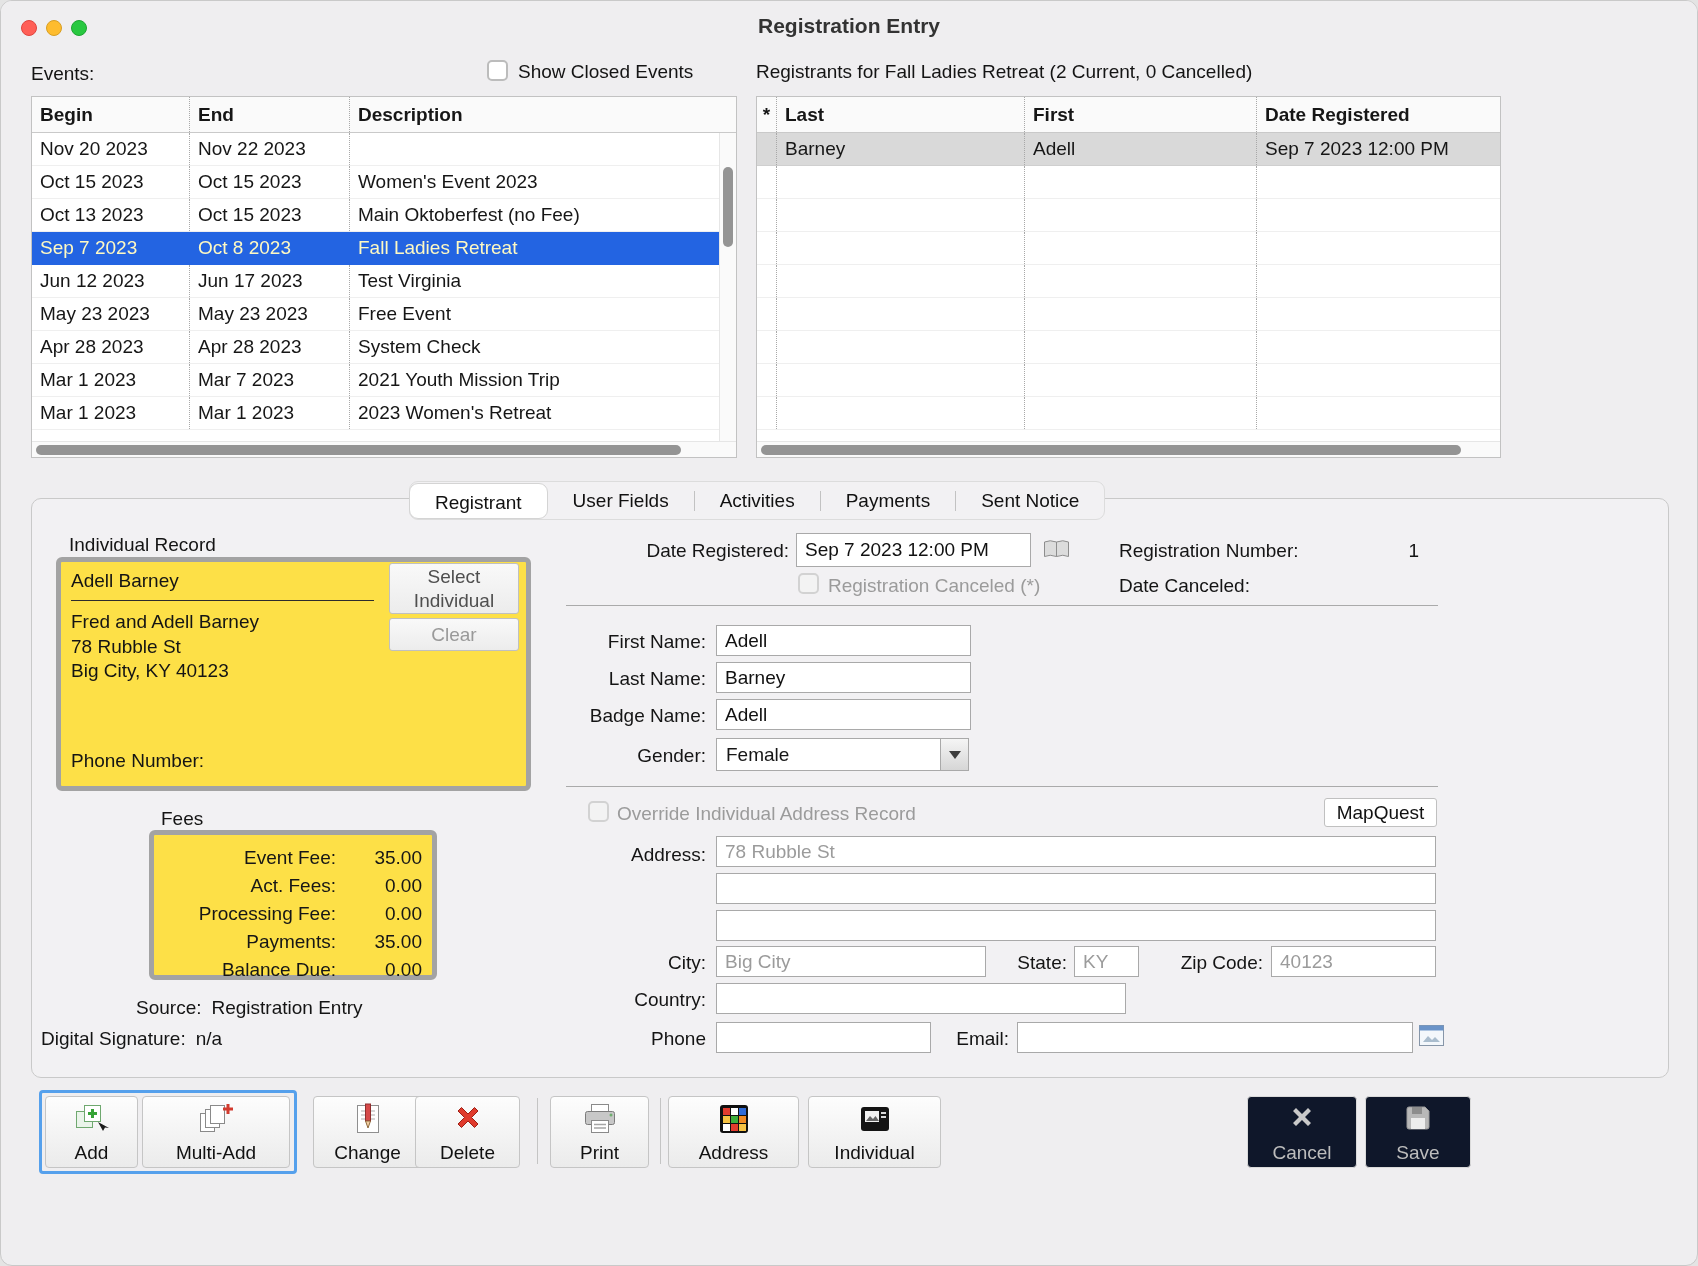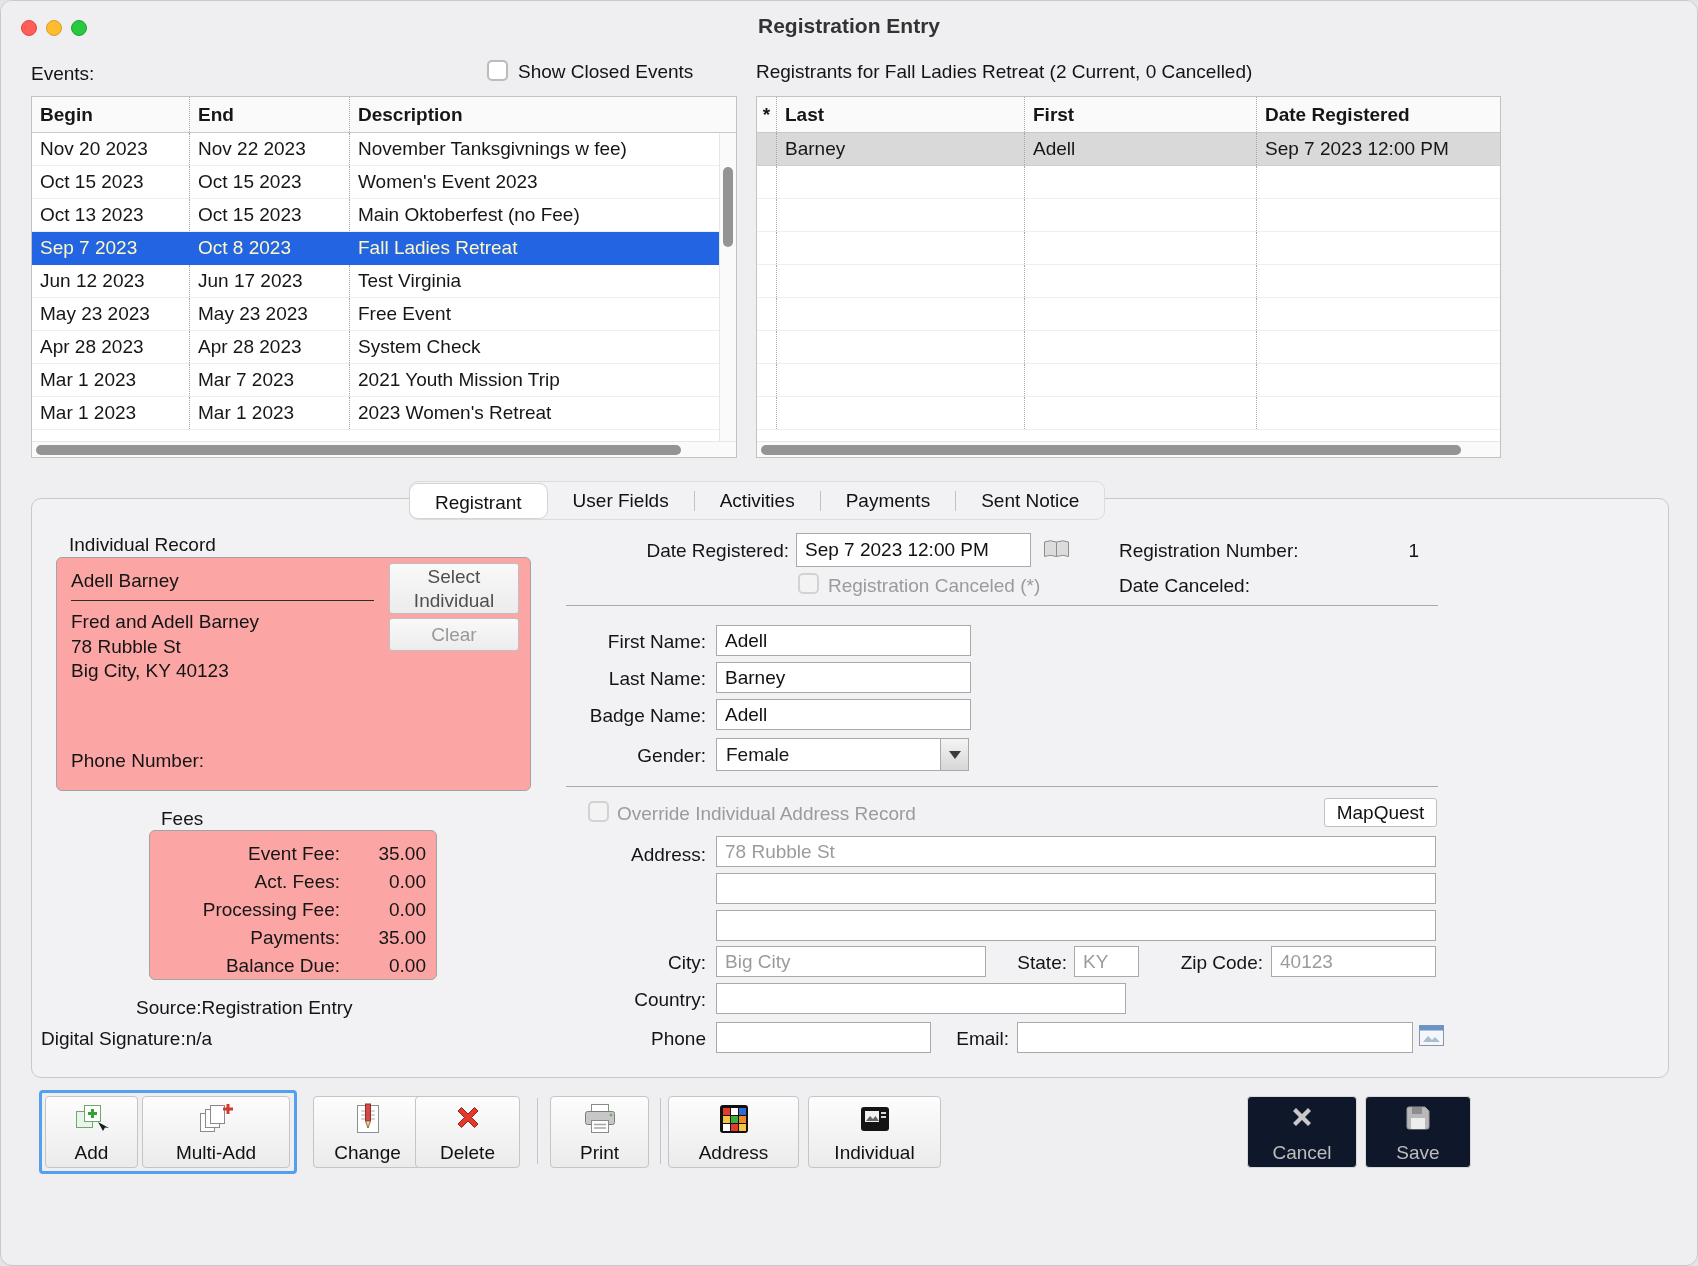--- a/index.html
+++ b/index.html
@@ -50,41 +50,41 @@
   .reg-hthumb{width:700px}
   
   .panel{position:absolute;left:30px;top:497px;width:1638px;height:580px;background:#f2f1f3;
          border:1px solid #c9c9c9;border-radius:10px}
   .tabbar{position:absolute;left:408px;top:480px;height:39px;display:flex;align-items:center;
           background:#f2f1f3;border:1px solid #dcdcdc;border-radius:9px;z-index:5}
   .tab{padding:0 25px;height:37px;line-height:37px;color:#111;border-radius:9px}
   .tab.active{background:#fff;border:1px solid #d4d4d4;margin:-1px;height:36px}
   .tab-sep{width:1px;height:20px;background:#c2c2c2}
   
-  .white-box{position:absolute;background:#fca5a5;border:1px solid #a3a3a3;border-radius:6px}
+  .white-box{position:absolute;background:#fde047;border:5px solid #a3a3a3;border-radius:6px}
   .gbtn{position:absolute;background:linear-gradient(#f9f9f9,#ececec);border:1px solid #c0c0c0;border-radius:3px;
         display:flex;align-items:center;justify-content:center;text-align:center;color:#4f4f4f}
   
   .input{position:absolute;background:#fff;border:1px solid #a9a9a9;font-size:19px;padding:0 8px;
          font-family:"Liberation Sans",sans-serif;color:#111;height:31px}
   .input.gray{color:#9b9b9b}
   .hr{position:absolute;height:1px;background:#aaaaaa}
   .combo{position:absolute;left:715px;top:737px;width:253px;height:33px;background:#fff;border:1px solid #a9a9a9;
          display:flex;align-items:center}
   .combo-value{flex:1;padding-left:9px}
   .combo-btn{width:28px;height:100%;background:linear-gradient(#f5f5f5,#d6d6d6);border-left:1px solid #a9a9a9;
              display:flex;align-items:center;justify-content:center}
   .chev{width:0;height:0;border-left:6px solid transparent;border-right:6px solid transparent;border-top:8px solid #3c3c3c}
   .icon{position:absolute;line-height:0}
   
   .fee-rows{padding-top:9px}
   .fee-row{display:flex;height:28px;align-items:center;padding:0 10px}
   .fee-label{flex:1;text-align:right;padding-right:12px}
   .fee-value{width:74px;text-align:right}
-  .pair{position:absolute;display:flex;white-space:nowrap}
+  .pair{position:absolute;display:flex;gap:10px;white-space:nowrap}
   
   .focus-ring{position:absolute;left:38px;top:1089px;width:258px;height:84px;border:3px solid #55a0ec;border-radius:4px}
   .tbtn{position:absolute;top:1095px;height:72px;background:linear-gradient(#fdfdfd,#ebebeb);
         border:1px solid #c5c5c5;border-radius:4px;display:flex;flex-direction:column;align-items:center;
         justify-content:space-between;padding:6px 4px 5px}
   .tbtn-label{font-size:19px;color:#111;line-height:1}
   .tbtn.disabled{background:#0f172a;border-color:#dadada}
   .tbtn.disabled .tbtn-label{color:#bdbdbd}
   .tsep{position:absolute;top:1097px;width:1px;height:66px;background:#c4c4c4}
 </style>
@@ -110,21 +110,20 @@
   <div class="table events-table">
     <div class="thead">
       <div class="th ec-begin">Begin</div>
       <div class="th ec-end">End</div>
       <div class="th ec-desc">Description</div>
     </div>
     <div class="tbody events-tbody">
         <div class="trow">
           <div class="tcell ec-begin">Nov 20 2023</div>
           <div class="tcell ec-end">Nov 22 2023</div>
-          <div class="tcell ec-desc">November Tanksgivnings w fee)</div>
         </div>
         <div class="trow">
           <div class="tcell ec-begin">Oct 15 2023</div>
           <div class="tcell ec-end">Oct 15 2023</div>
           <div class="tcell ec-desc">Women's Event 2023</div>
         </div>
         <div class="trow">
           <div class="tcell ec-begin">Oct 13 2023</div>
           <div class="tcell ec-end">Oct 15 2023</div>
           <div class="tcell ec-desc">Main Oktoberfest (no Fee)</div>

